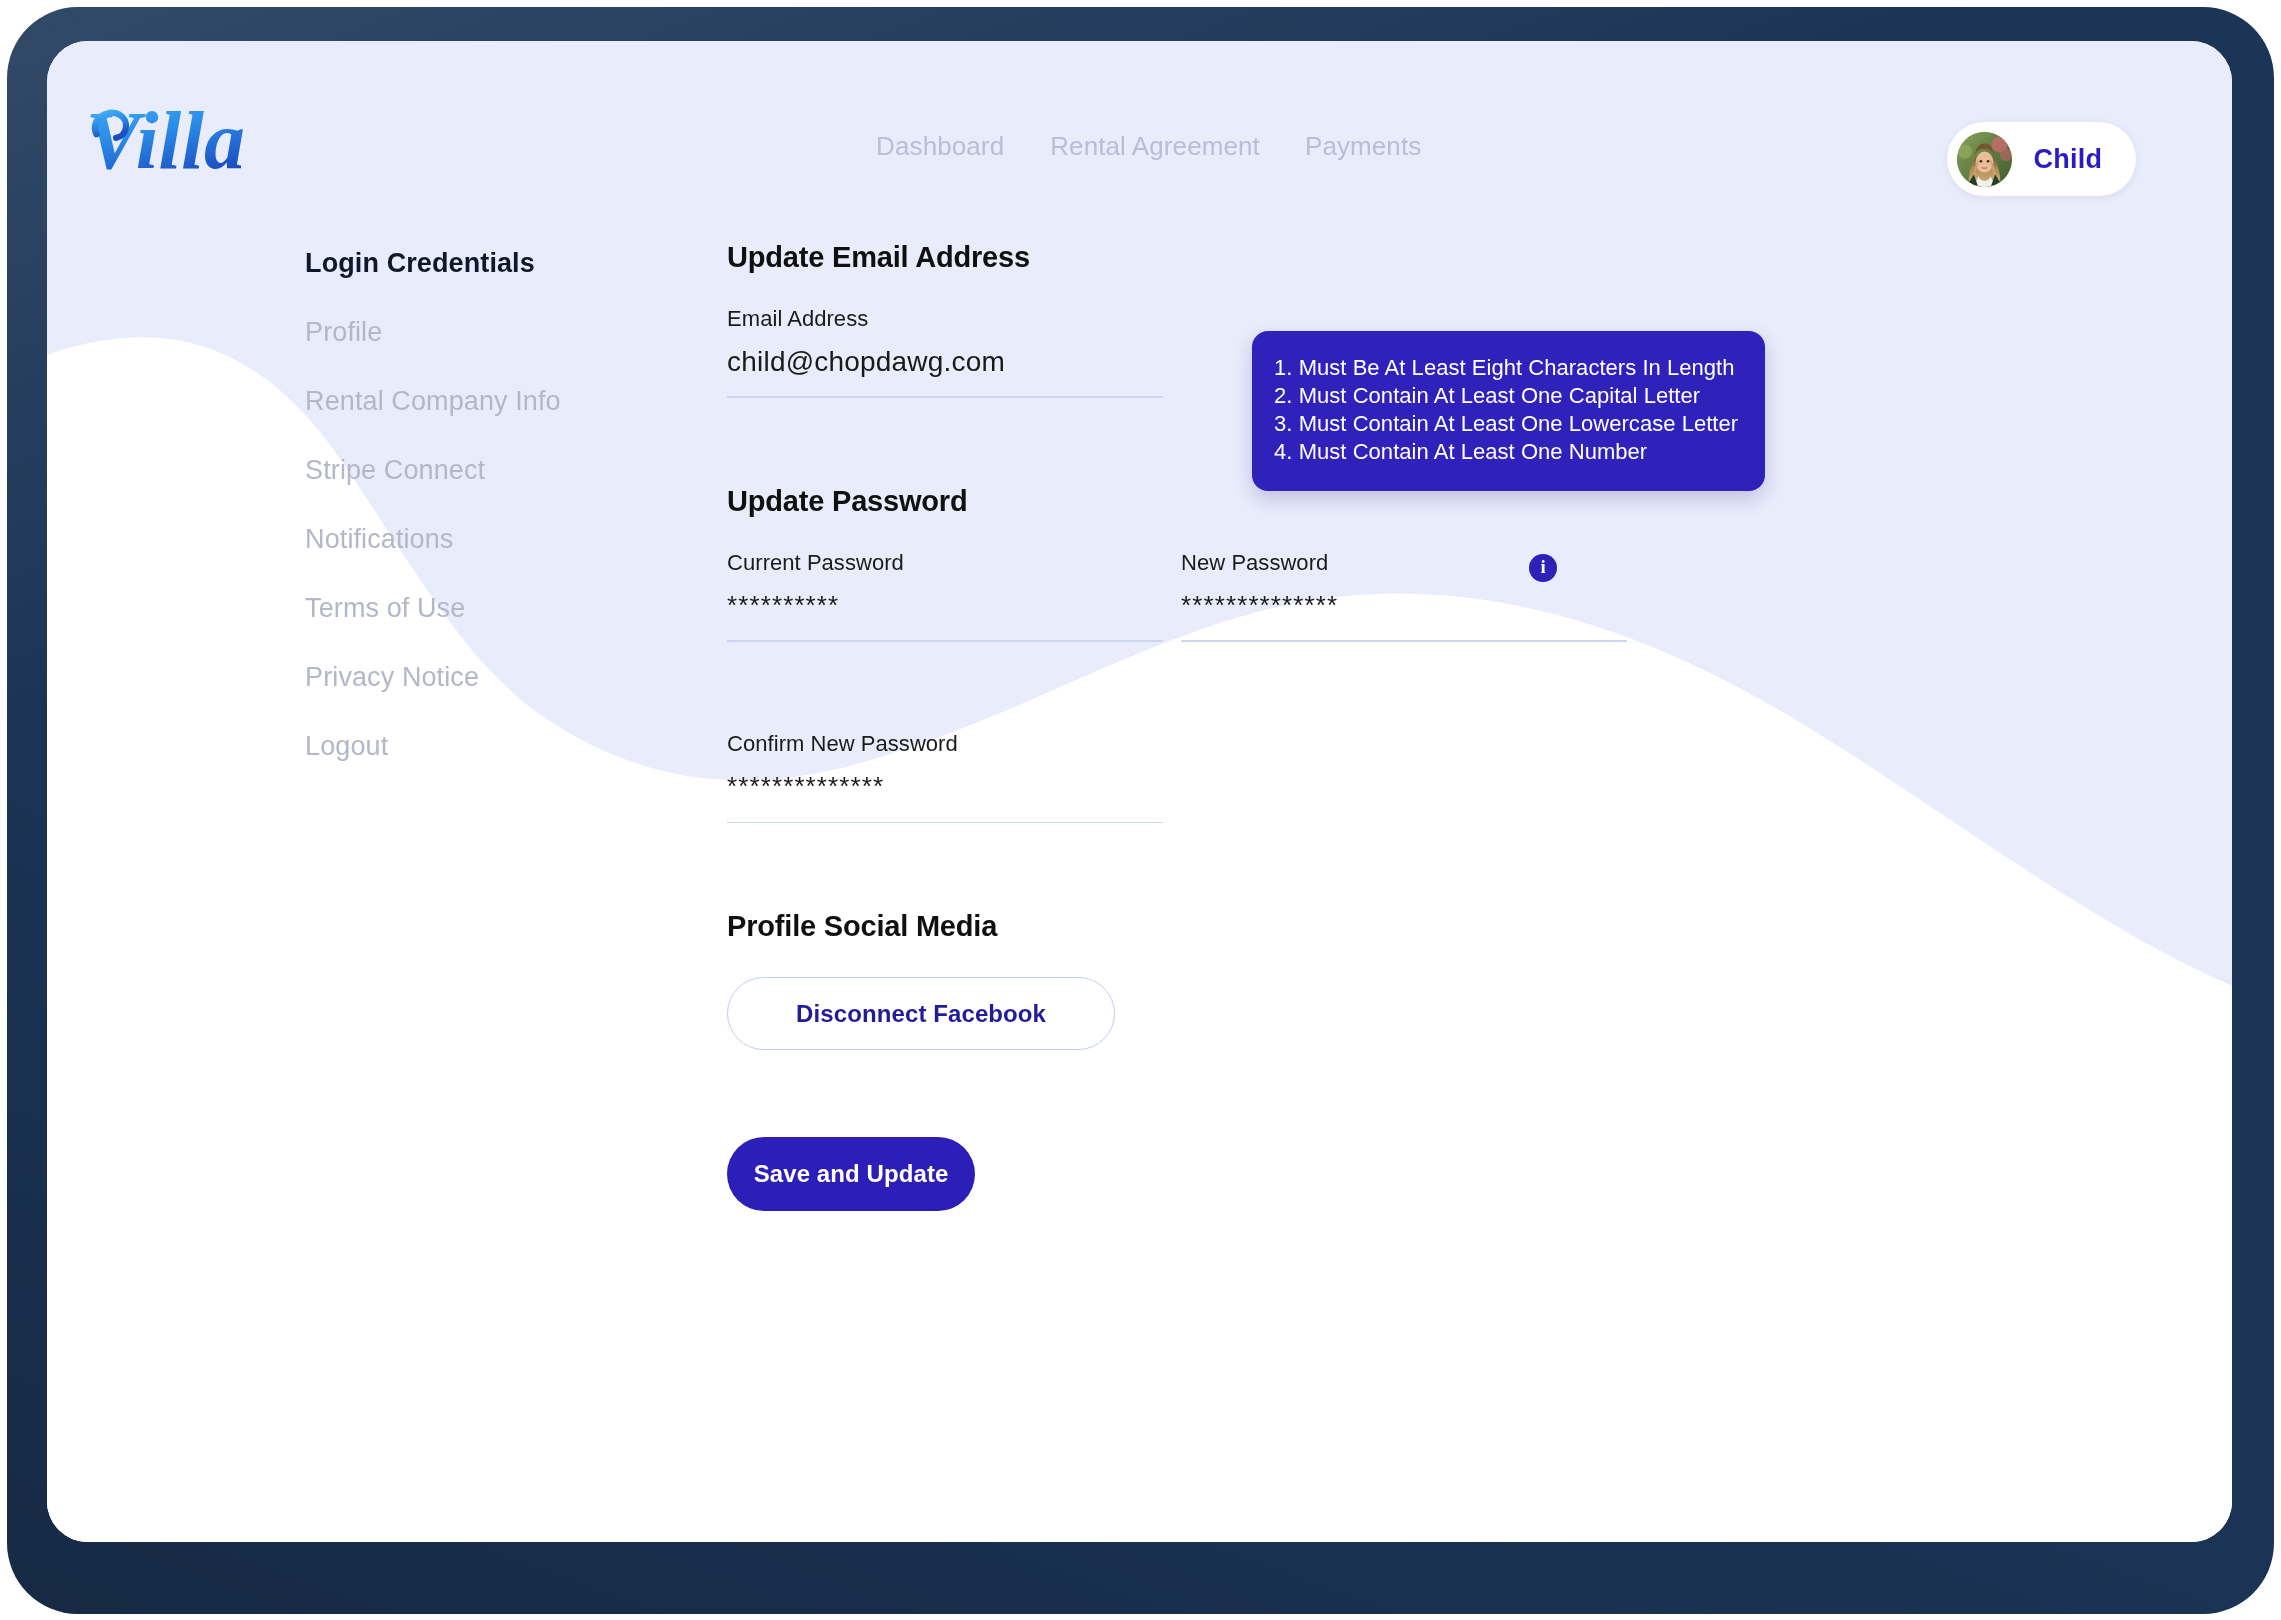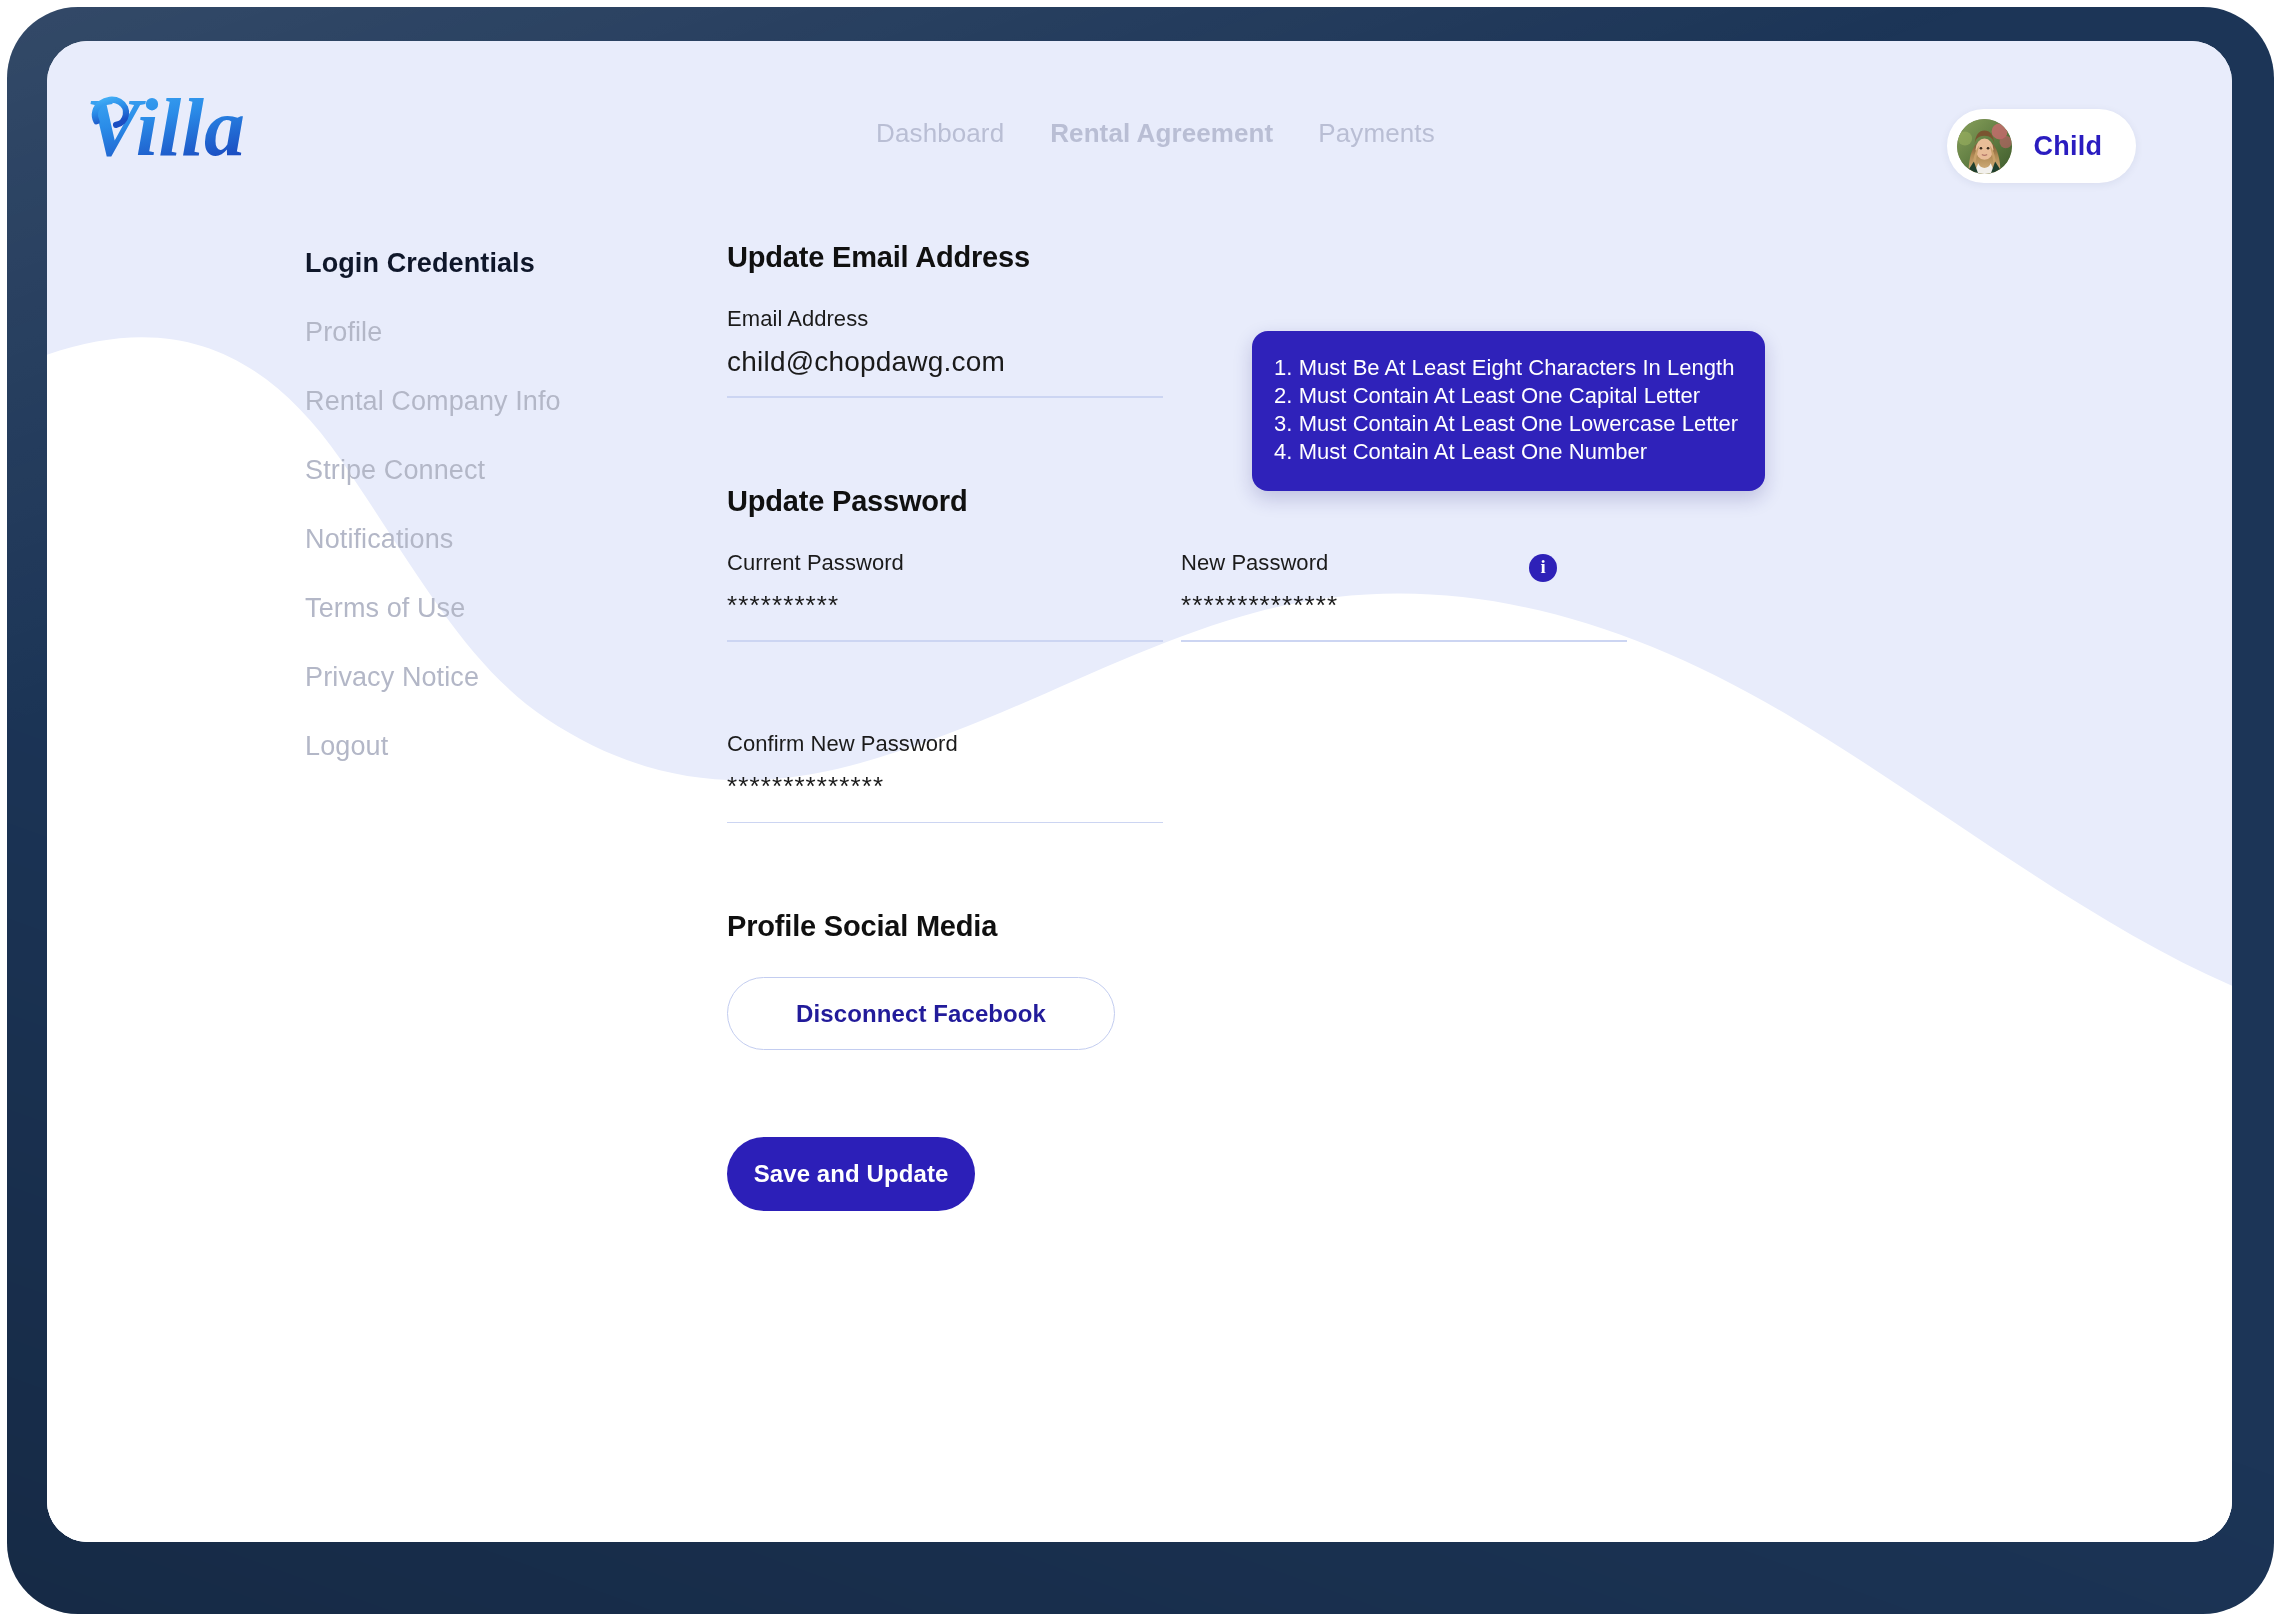--- a/index.html
+++ b/index.html
@@ -45,21 +45,21 @@
   .bg-lavender {
     position: absolute; inset: 0;
     background: #e8ecfb;
   }
   .bg-wave { position: absolute; inset: 0; }
   .bg-wave svg { display: block; width: 100%; height: 100%; }
 
   
   .header {
     position: absolute;
-    left: 0; top: 0;
+    left: 0; top: 13px;
     width: 100%; height: 174px; text-align: center;
   }
   .logo {
     position: absolute;
     left: 33px; top: 27px;
     width: 241px; height: 120px;
   }
   .logo svg { display: block; width: 100%; height: 100%; }
 
   .nav {
@@ -69,21 +69,21 @@
     gap: 0;
   }
   .nav-item {
     color: #b9bed4;
     font-size: 26px;
     letter-spacing: 0.1px;
     padding: 0 46px 0 0;
     cursor: pointer;
     white-space: nowrap;
   }
-  .nav-item:nth-child(2) { padding-right: 45px; font-weight: bold; }
+  .nav-item:nth-child(2) { padding-right: 45px; }
   .nav-item:last-child { padding-right: 0; }
 
   .user-badge {
     position: absolute;
     right: 96px; top: 68px;
     height: 74px;
     min-width: 178px;
     background: #ffffff;
     border-radius: 41px;
     display: flex;

